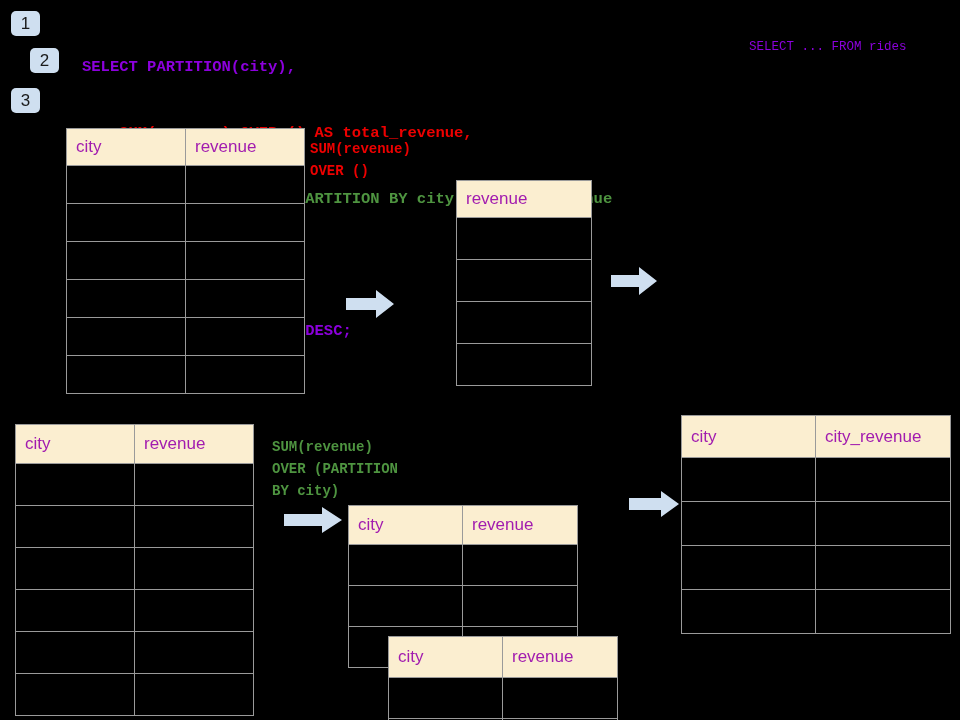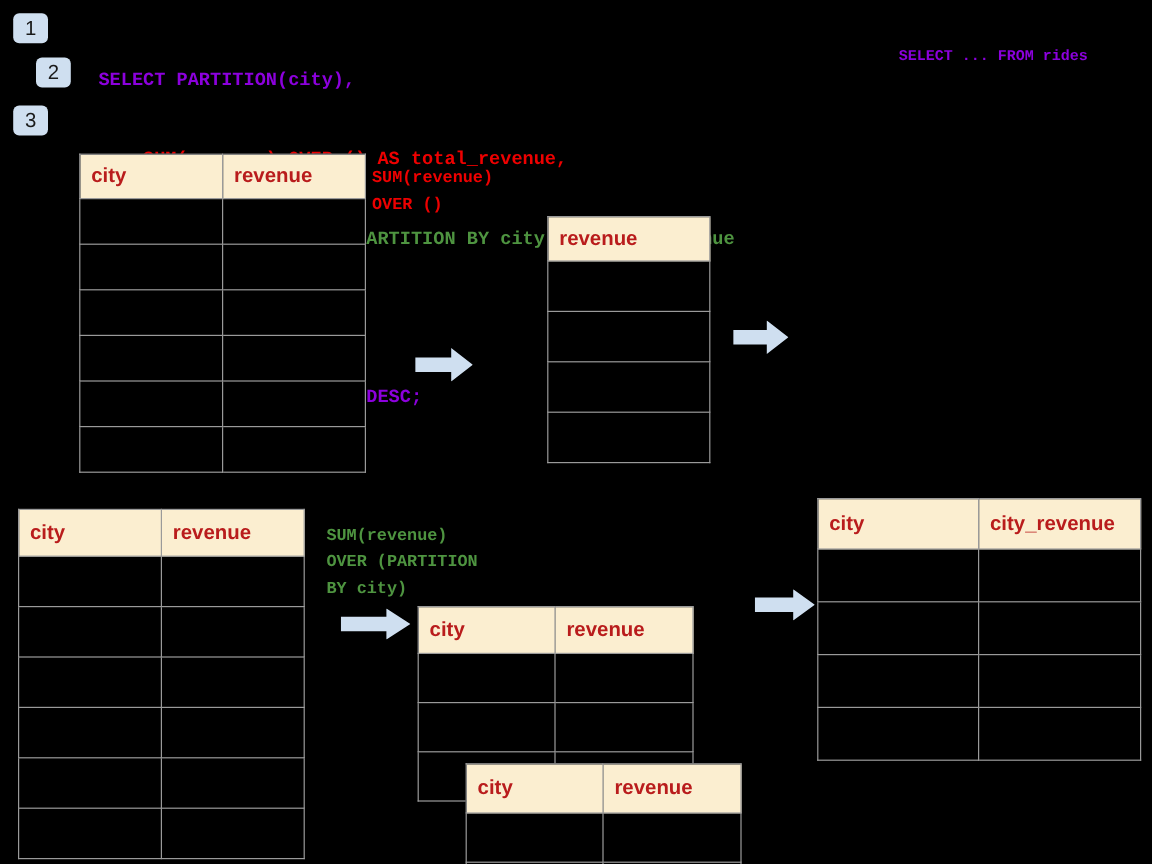--- a/index.html
+++ b/index.html
@@ -13,32 +13,32 @@
 
   
   .sql{position:absolute;font-family:"Liberation Mono",monospace;
        font-size:15.5px;line-height:22px;white-space:pre;font-weight:bold;}
   .sql .l{display:block;}
   .c-purple{color:#8c00dd;}
   .c-red{color:#ee0000;}
   .c-green{color:#4e9440;}
 
   .sidenote{position:absolute;font-family:"Liberation Mono",monospace;
-            font-size:12.5px;line-height:19px;font-weight:bold;color:#8c00dd;
+            font-size:12.5px;line-height:19px;font-weight:normal;color:#8c00dd;
             white-space:pre-wrap;width:170px;}
 
   
   .anno{position:absolute;font-family:"Liberation Mono",monospace;
         font-size:14px;line-height:22px;font-weight:bold;white-space:pre;}
 
   
   .tbl{position:absolute;border-collapse:collapse;table-layout:fixed;
        background:#000;}
   .tbl td,.tbl th{border:1px solid #9a9a9a;padding:0;}
-  .tbl th{background:#fbeed0;color:#b91c1c;font-weight:bold;
+  .tbl th{background:#fbeed0;color:#a21caf;font-weight:normal;
           font-size:17px;text-align:left;padding:0 0 0 9px;
           font-family:"Liberation Sans",sans-serif;}
   .tbl td{background:#000;}
 
   
   .arrow{position:absolute;}
 </style>
 </head>
 <body>
 

